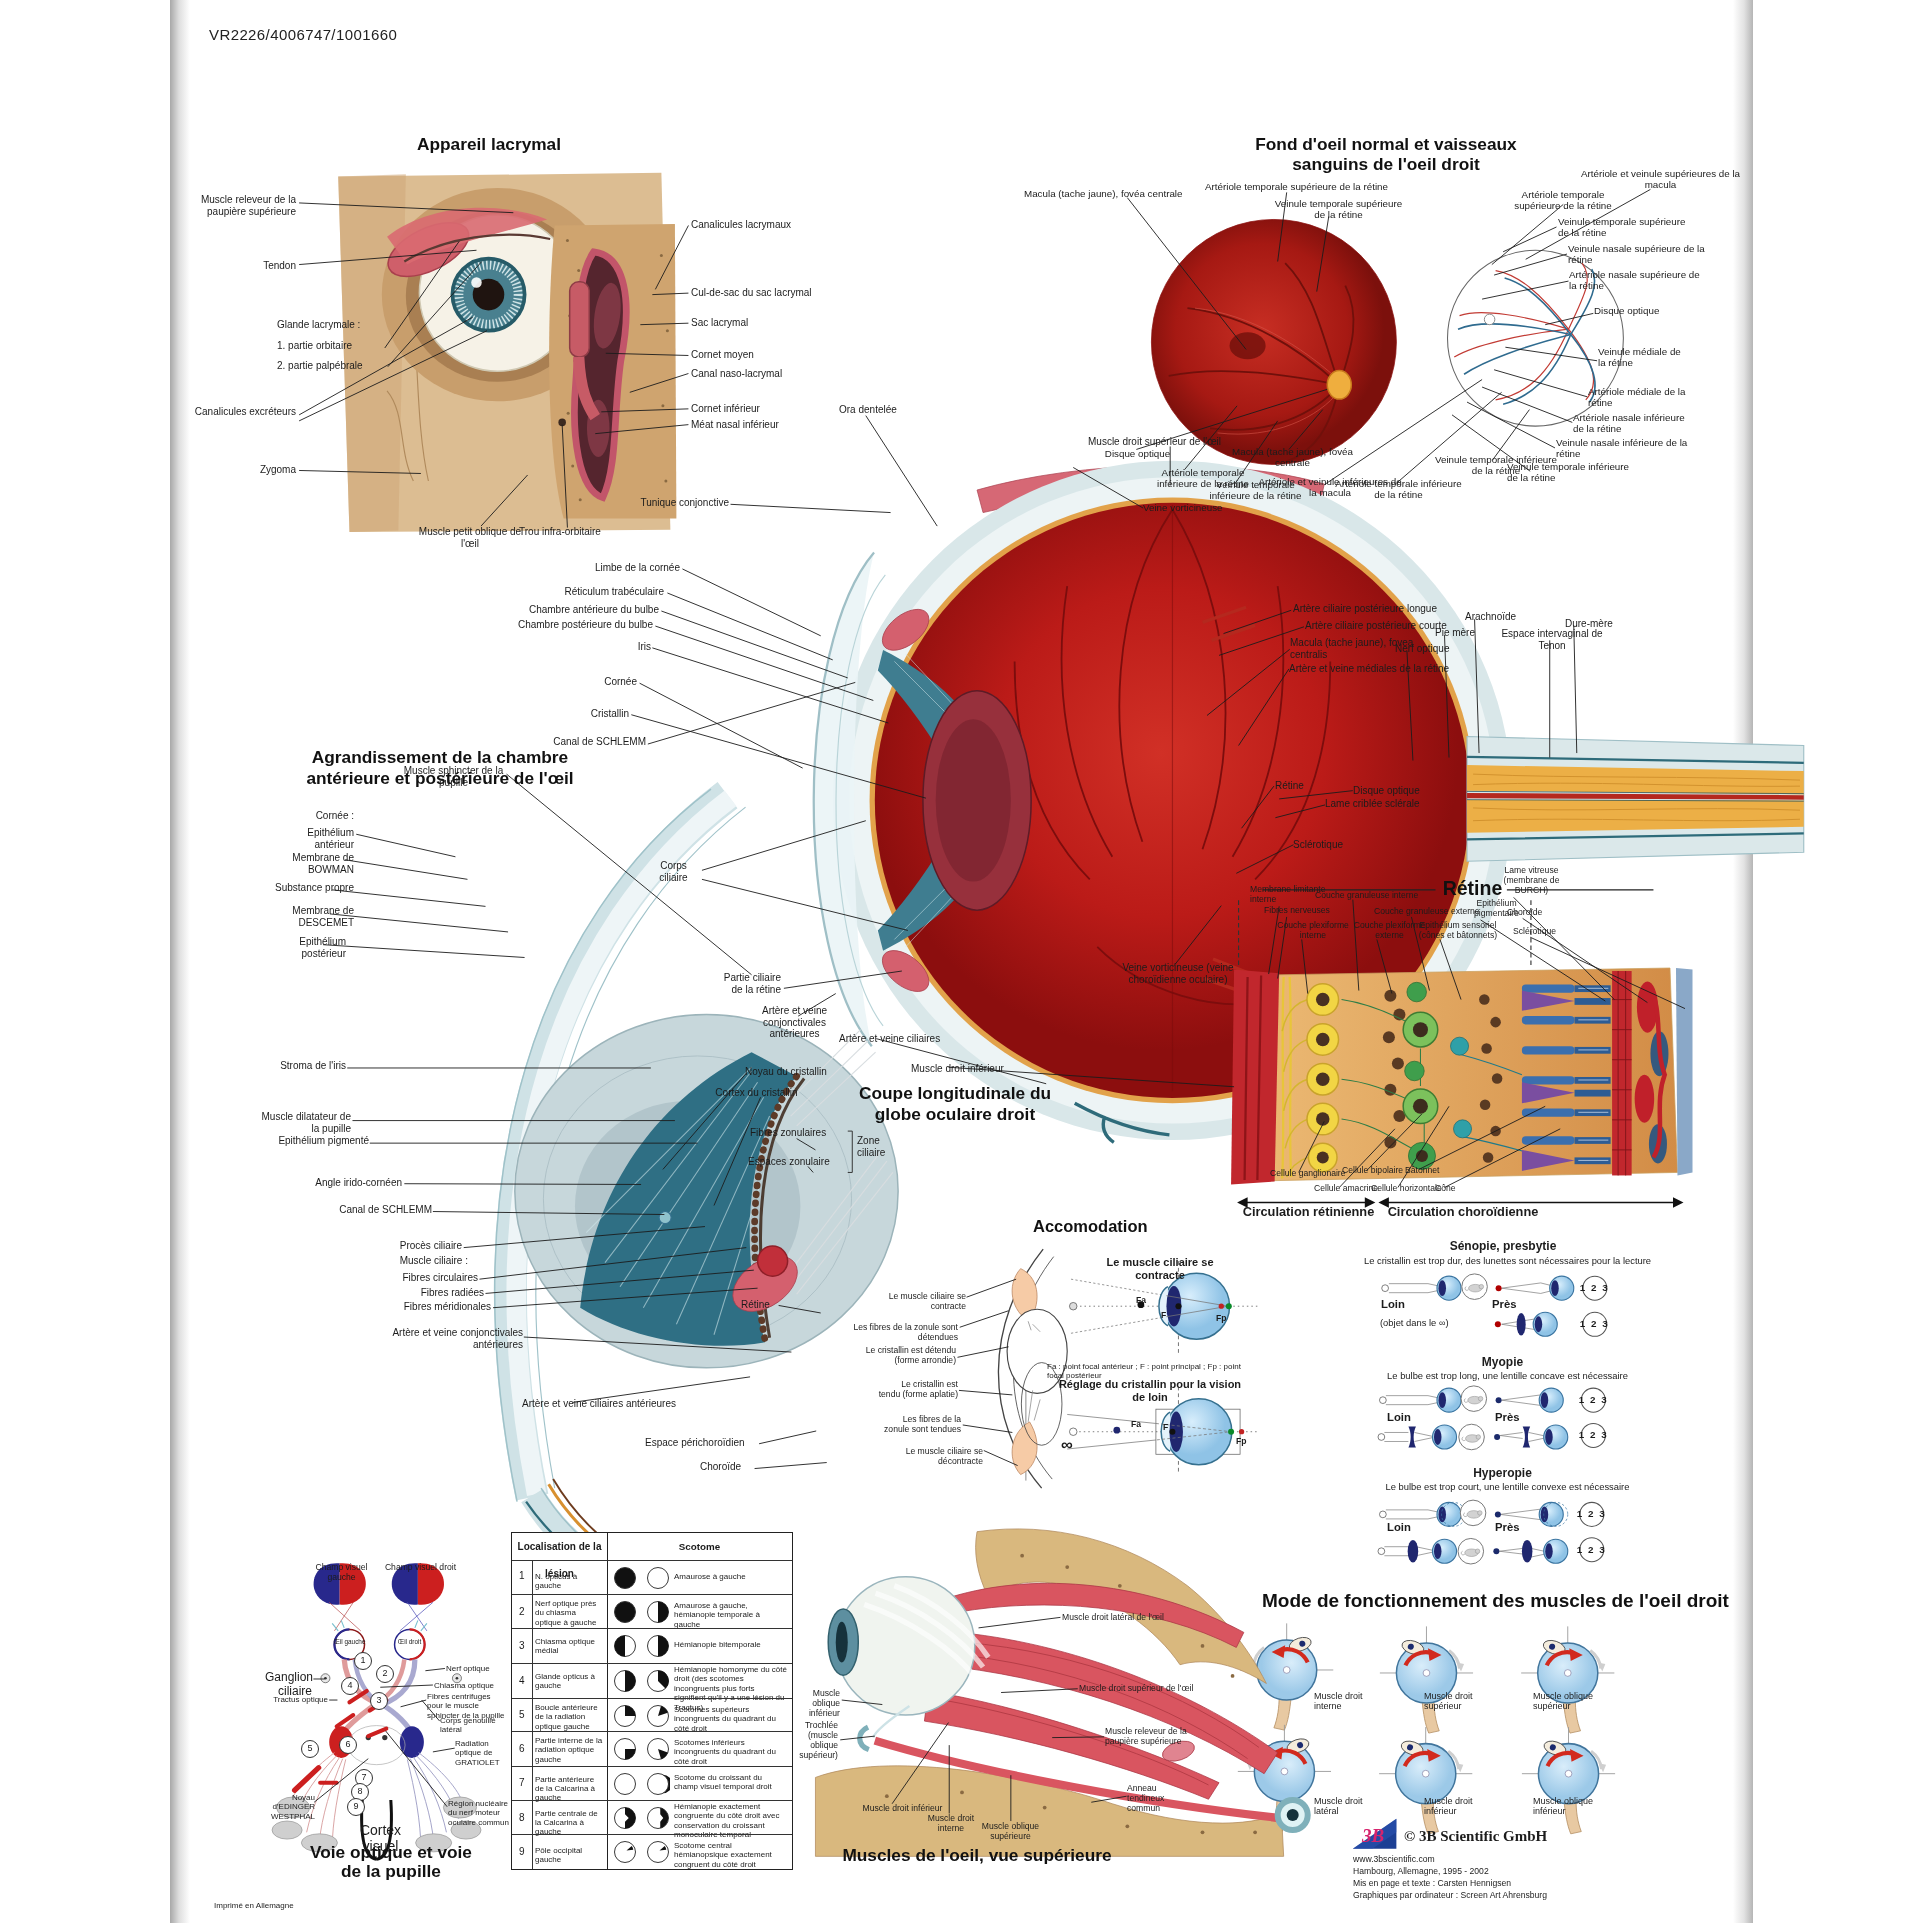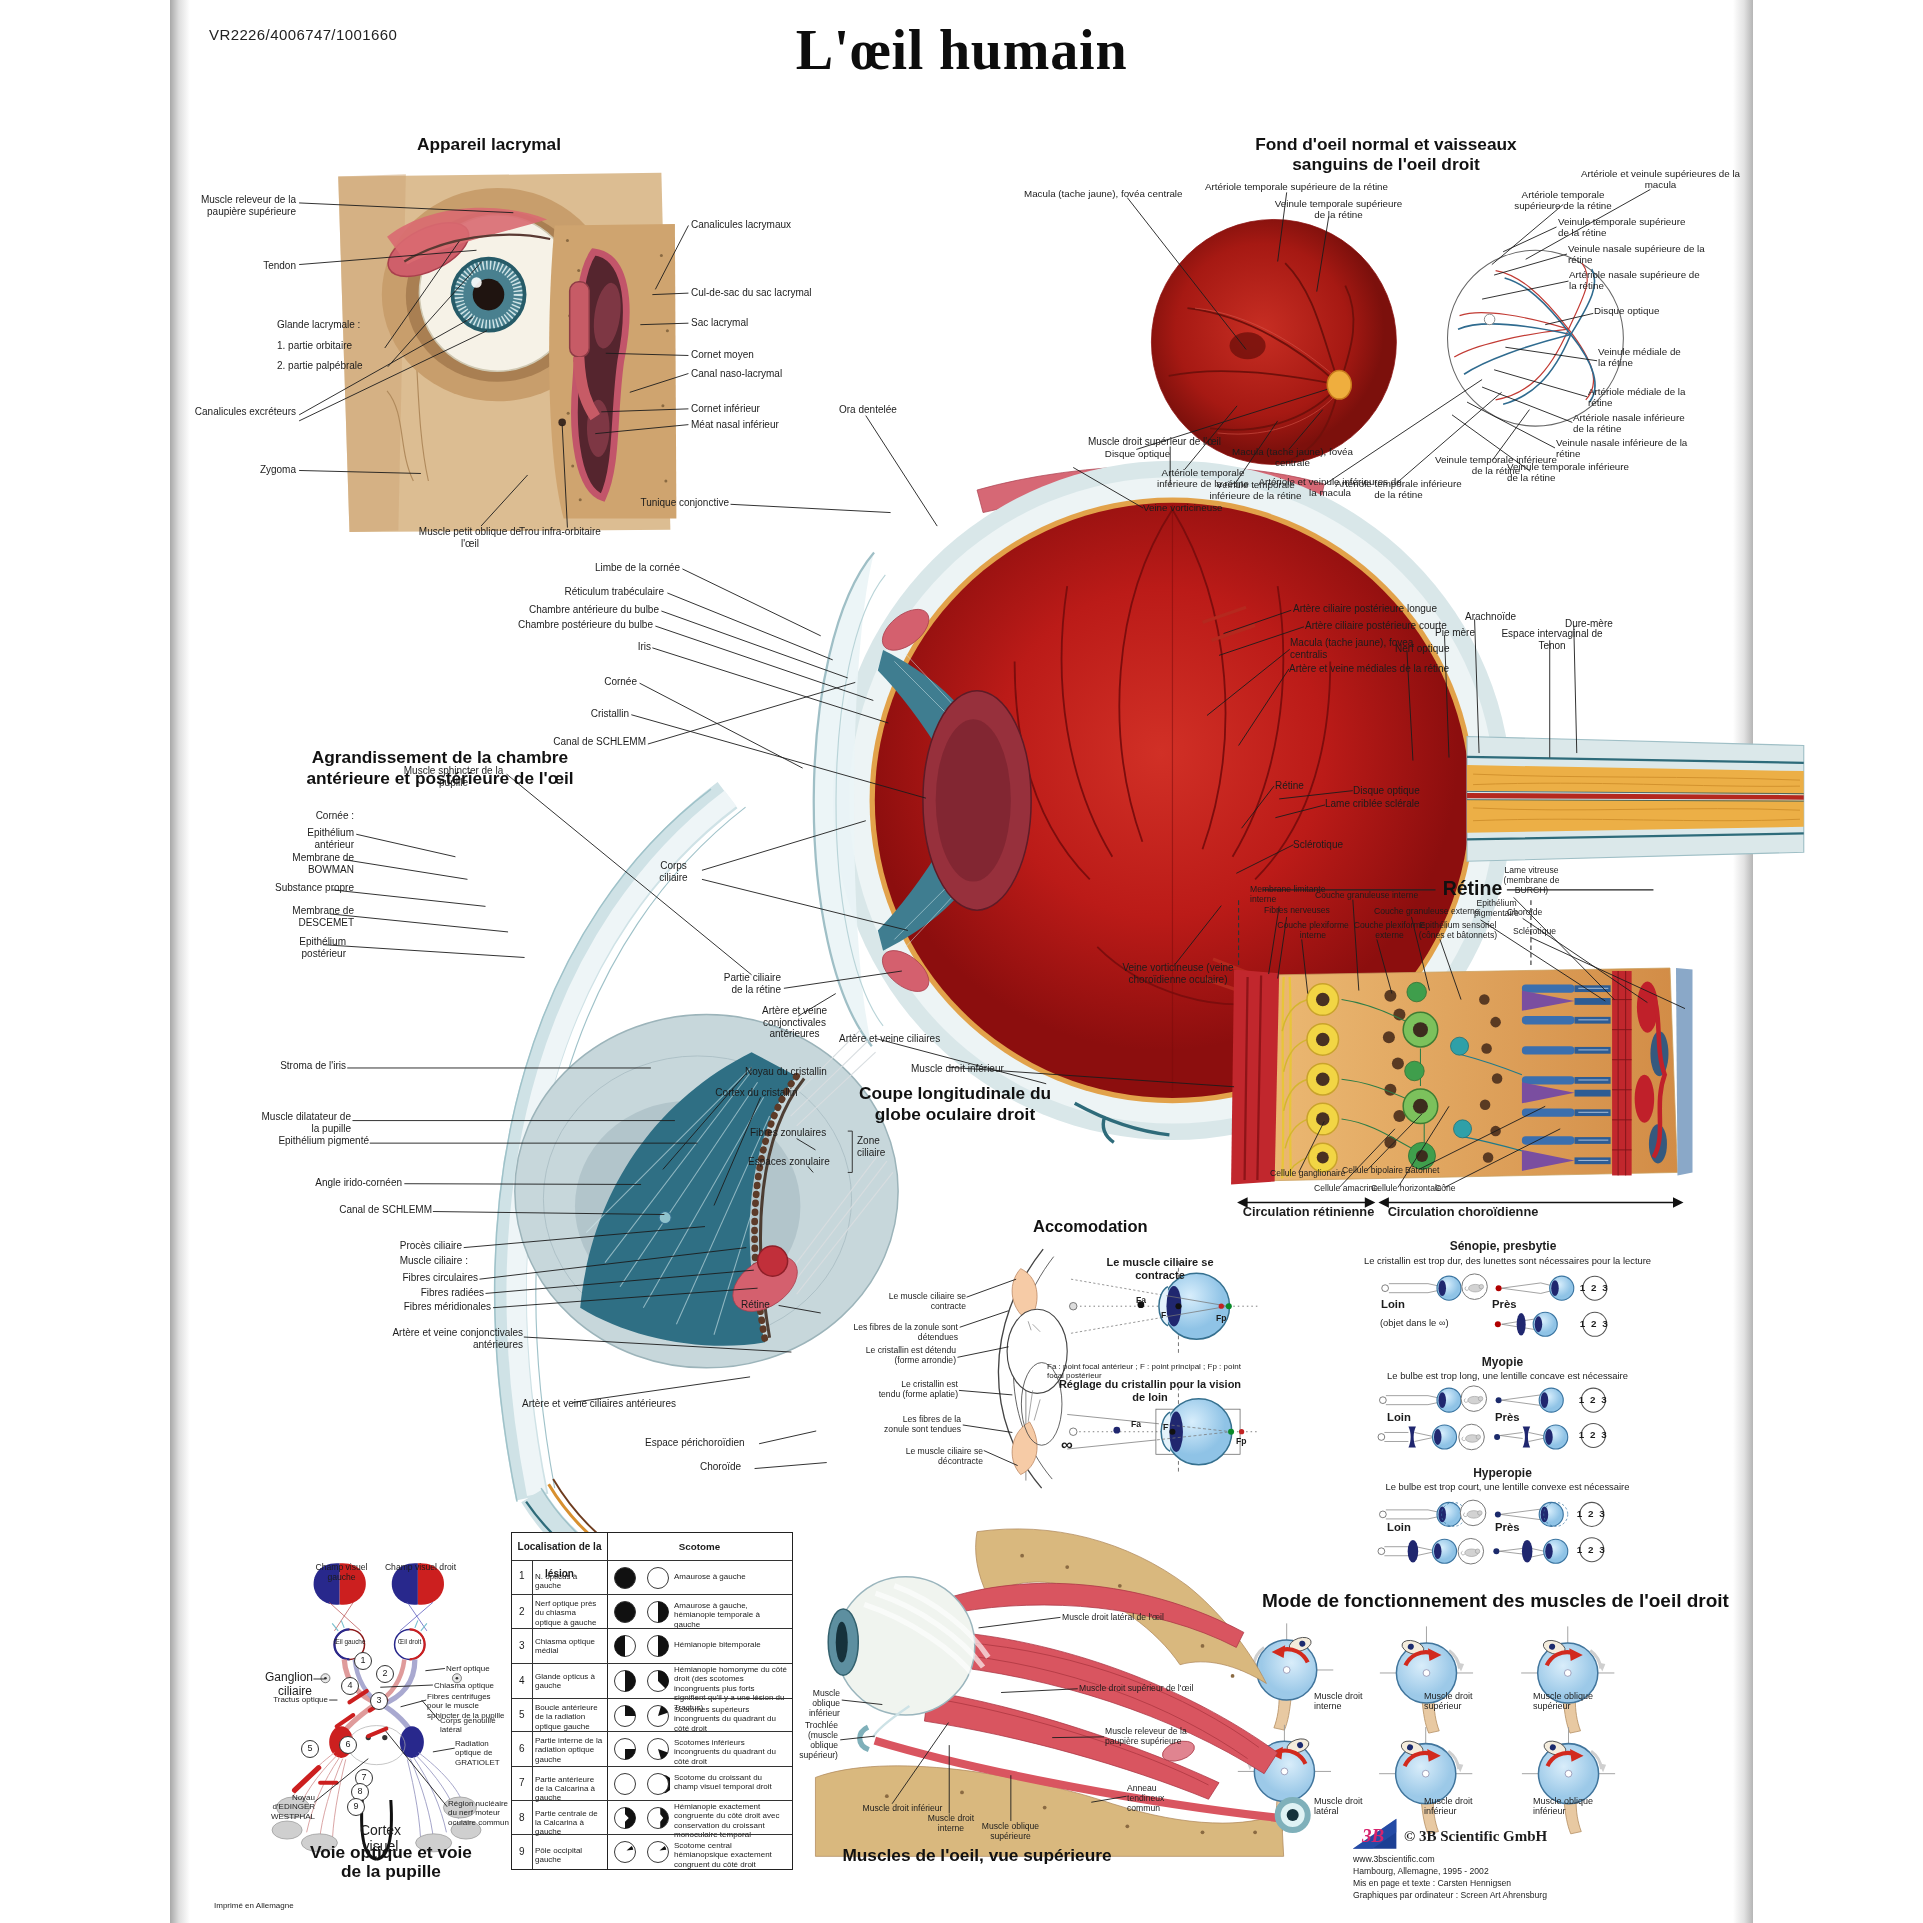--- a/index.html
+++ b/index.html
@@ -606,21 +606,20 @@
 <path d="M1718 812 L1628 843 M1735 834 L1622 872 M1716 864 L1606 952 M1715 890 L1648 992 M1872 866 L1880 1012 M1922 845 L1928 1008 M1962 824 L1968 1002 M2062 852 L2062 1008 M2094 832 L2098 1002 M1695 1046 L1652 1102 M1800 1052 L1702 1063 M1763 1071 L1697 1088 M1721 1124 L1645 1162 M1562 1285 L1625 1205"></path>
 <path d="M474 1110 L606 1140 M459 1144 L622 1170 M442 1184 L646 1206 M439 1216 L676 1240 M430 1257 L698 1274 M462 1421 L866 1421 M674 1030 L1000 1297 M469 1491 L898 1491 M492 1521 L928 1521 M538 1575 L853 1576 M576 1612 L884 1616 M617 1660 L938 1632 M638 1702 L993 1660 M646 1721 L1003 1690 M656 1740 L1008 1714 M697 1779 L1053 1799 M762 1866 L998 1832 M1010 1921 L1086 1904 M1004 1954 L1100 1946 M1036 1737 L1092 1747 M993 1428 L882 1556 M1012 1460 L950 1604 M1060 1515 L1085 1530 M1075 1552 L1082 1560"></path>
 <path d="M1702 1206 L1688 1296 M1712 1220 L1700 1302 M1732 1250 L1740 1322 M1800 1197 L1808 1318 M1832 1250 L1852 1322 M1878 1220 L1902 1318 M1916 1250 L1944 1330 M1970 1224 L2136 1332 M2014 1194 L2148 1330 M2026 1222 L2192 1334 M2036 1247 L2242 1342 M1728 1560 L1762 1492 M1782 1580 L1856 1502 M1818 1558 L1892 1482 M1860 1580 L1928 1472 M1888 1556 L2056 1472 M1922 1580 L2076 1502"></path>
 <path d="M1286 1726 L1352 1702 M1277 1766 L1342 1744 M1274 1806 L1342 1792 M1276 1850 L1347 1856 M1281 1896 L1347 1906 M1309 1930 L1354 1950"></path>
 <path d="M417 2234 L432 2234 M438 2262 L449 2262 M418 2398 L490 2340 M592 2220 L566 2223 M576 2242 L506 2245 M567 2262 L533 2271 M585 2290 L561 2262 M605 2326 L576 2331 M595 2404 L513 2303"></path>
 <path d="M1411 2152 L1302 2166 M1434 2247 L1332 2252 M1469 2311 L1400 2312 M1499 2390 L1452 2398 M1120 2262 L1174 2268 M1118 2315 L1164 2310 M1187 2400 L1262 2292 M1263 2413 L1263 2322 M1345 2423 L1345 2362"></path>
 </g>
 </svg>
 
 <div class="code" style="left:209px;top:25.6px">VR2226/4006747/1001660</div>
-<div class="maintitle c" style="left:661px;top:18px;width:601px">L'œil humain</div>
 
 <div class="h2 c" style="left:346px;top:135px;width:286px">Appareil lacrymal</div>
 <div class="L r" style="left:180px;top:194px;width:116px">Muscle releveur de la paupière supérieure</div>
 <div class="L r" style="left:180px;top:260px;width:116px">Tendon</div>
 <div class="L" style="left:277px;top:319px">Glande lacrymale :</div>
 <div class="L" style="left:277px;top:340px">1. partie orbitaire</div>
 <div class="L" style="left:277px;top:360px">2. partie palpébrale</div>
 <div class="L r" style="left:180px;top:406px;width:116px">Canalicules excréteurs</div>
 <div class="L r" style="left:180px;top:464px;width:116px">Zygoma</div>
 <div class="L c" style="left:410px;top:526px;width:120px">Muscle petit oblique de l'œil</div>

